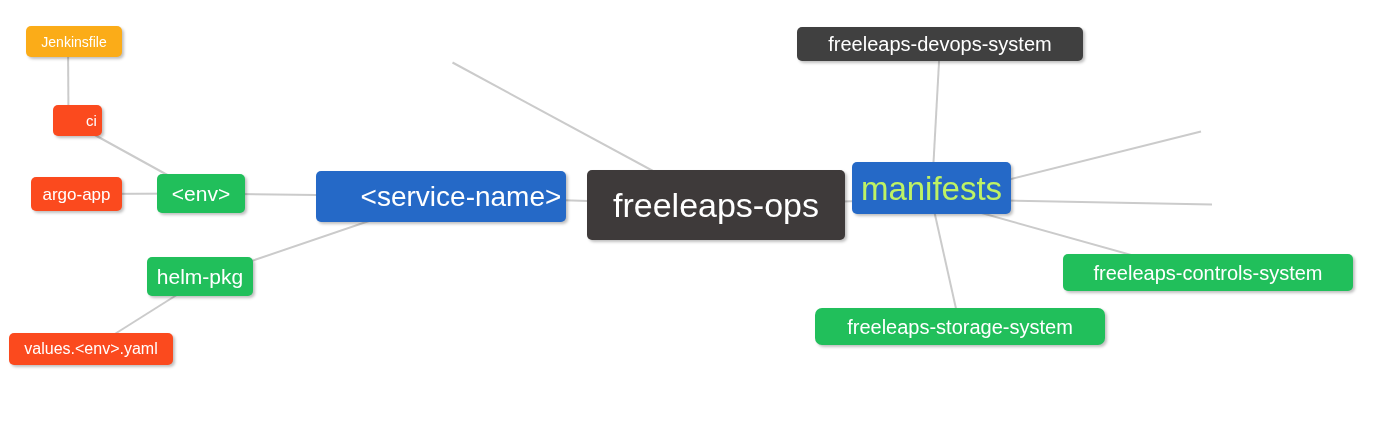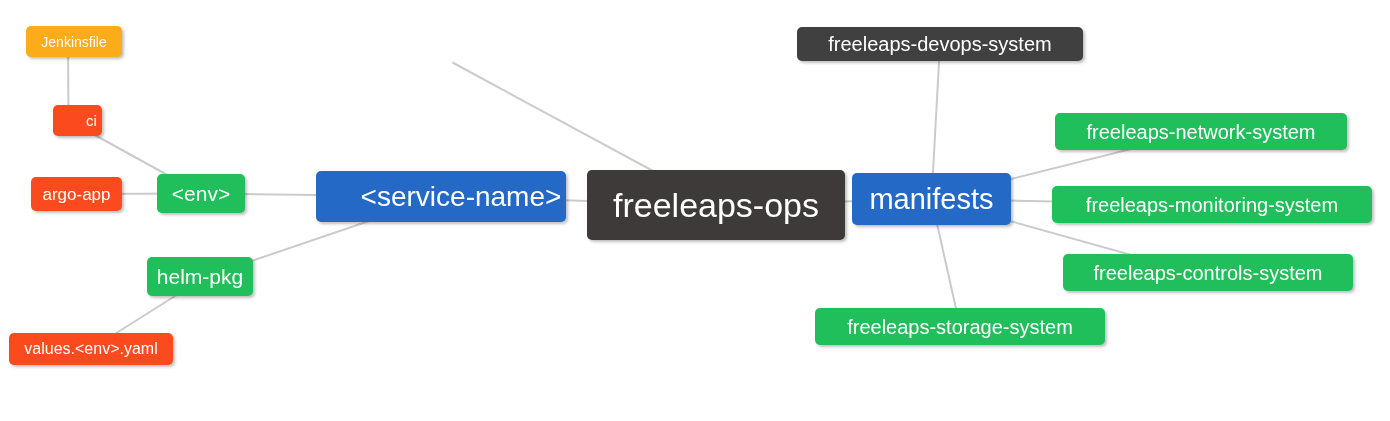--- a/index.html
+++ b/index.html
@@ -55,25 +55,23 @@
       <line x1="716" y1="205" x2="931.5" y2="199" stroke="#CBCBCB" stroke-width="2"></line>
       <line x1="931.5" y1="199" x2="940" y2="44" stroke="#CBCBCB" stroke-width="2"></line>
       <line x1="931.5" y1="199" x2="1201" y2="131.5" stroke="#CBCBCB" stroke-width="2"></line>
       <line x1="931.5" y1="199" x2="1212" y2="204.5" stroke="#CBCBCB" stroke-width="2"></line>
       <line x1="931.5" y1="199" x2="1208" y2="276.5" stroke="#CBCBCB" stroke-width="2"></line>
       <line x1="931.5" y1="199" x2="960" y2="326.5" stroke="#CBCBCB" stroke-width="2"></line>
     </svg>
 
 <div class="node" style="left: 587px; top: 170px; width: 258px; height: 70px; font-size: 34px; background: rgb(62, 58, 58); color: rgb(255, 255, 255);">freeleaps-ops</div>
     <div class="node" style="left: 316px; top: 171px; width: 250px; height: 51px; font-size: 28px; background: rgb(37, 105, 199); color: rgb(255, 255, 255); padding-left: 44px;">&lt;service-name&gt;</div>
-    <div class="node" style="left: 852px; top: 173px; width: 159px; height: 52px; font-size: 29px; background: rgb(37, 105, 199); color: #ffffff;">manifests</div>
+    <div class="node" style="left: 852px; top: 162px; width: 159px; height: 52px; font-size: 33px; background: rgb(37, 105, 199); color: #bef264;">manifests</div>
     <div class="node" style="left: 157px; top: 174px; width: 88px; height: 39px; font-size: 21px; background: rgb(33, 191, 91); color: rgb(255, 255, 255);">&lt;env&gt;</div>
     <div class="node" style="left: 147px; top: 257px; width: 106px; height: 39px; font-size: 21px; background: rgb(33, 191, 91); color: rgb(255, 255, 255);">helm-pkg</div>
     <div class="node" style="left: 53px; top: 105px; width: 49px; height: 31px; font-size: 15px; background: rgb(251, 74, 30); color: rgb(255, 255, 255); padding-left: 32px;">ci</div>
     <div class="node" style="left: 31px; top: 177px; width: 91px; height: 34px; font-size: 17px; background: rgb(251, 74, 30); color: rgb(255, 255, 255);">argo-app</div>
     <div class="node" style="left: 20px; top: 26px; width: 96px; height: 31px; font-size: 14px; background: rgb(251, 172, 24); color: rgb(255, 255, 255); margin-left: 6px;">Jenkinsfile</div>
     <div class="node" style="left: 9px; top: 333px; width: 164px; height: 32px; font-size: 16px; background: rgb(251, 74, 30); color: rgb(255, 255, 255);">values.&lt;env&gt;.yaml</div>
     <div class="node" style="left: 797px; top: 27px; width: 286px; height: 34px; font-size: 20px; background: #404040; color: rgb(255, 255, 255);">freeleaps-devops-system</div>
-    <div class="node" style="left: 1055px; top: 113px; width: 292px; height: 37px; font-size: 20px; background: rgb(33, 191, 91); color: rgb(255, 255, 255);">freeleaps-network-system</div>
-    <div class="node" style="left: 1052px; top: 186px; width: 320px; height: 37px; font-size: 20px; background: rgb(33, 191, 91); color: rgb(255, 255, 255);">freeleaps-monitoring-system</div>
     <div class="node" style="left: 1063px; top: 254px; width: 290px; height: 37px; font-size: 20px; background: rgb(33, 191, 91); color: rgb(255, 255, 255);">freeleaps-controls-system</div>
-    <div class="node" style="left: 815px; top: 308px; width: 290px; height: 37px; font-size: 20px; background: rgb(33, 191, 91); color: rgb(255, 255, 255);">freeleaps-storage-system</div>
+    <div class="node" style="left: 815px; top: 308px; width: 290px; height: 37px; font-size: 20px; background: rgb(33, 191, 91); color: rgb(255, 255, 255); border-radius: 7px;">freeleaps-storage-system</div>
   </div>
 
 </body></html>

